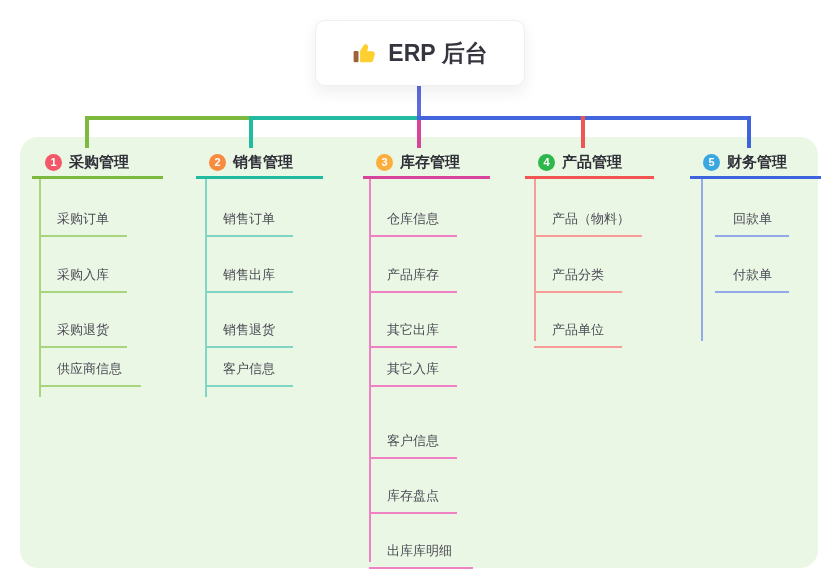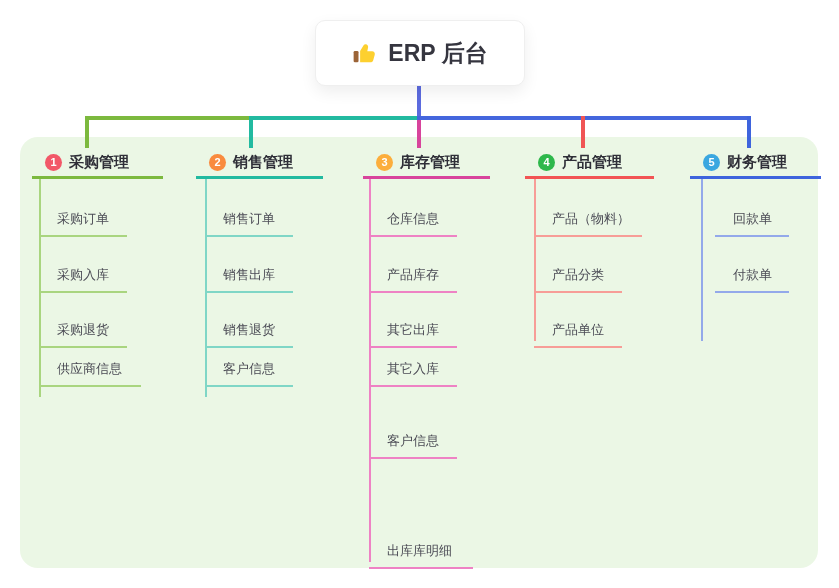--- a/index.html
+++ b/index.html
@@ -127,20 +127,21 @@
   <div class="btitle t3">
     <span class="badge">3</span>
     <span>库存管理</span>
   </div>
   <div class="vline v3"></div>
   <div class="child c3 r1">仓库信息</div>
   <div class="child c3 r2">产品库存</div>
   <div class="child c3 r3">其它出库</div>
   <div class="child c3 r4">其它入库</div>
   <div class="child c3 r5">客户信息</div>
+  <div class="child c3 r6">库存盘点</div>
   <div class="child c3 r7 w104">出库库明细</div>
 
   <div class="btitle t4">
     <span class="badge">4</span>
     <span>产品管理</span>
   </div>
   <div class="vline v4"></div>
   <div class="child c4 r1 w108">产品（物料）</div>
   <div class="child c4 r2">产品分类</div>
   <div class="child c4 r3">产品单位</div>

